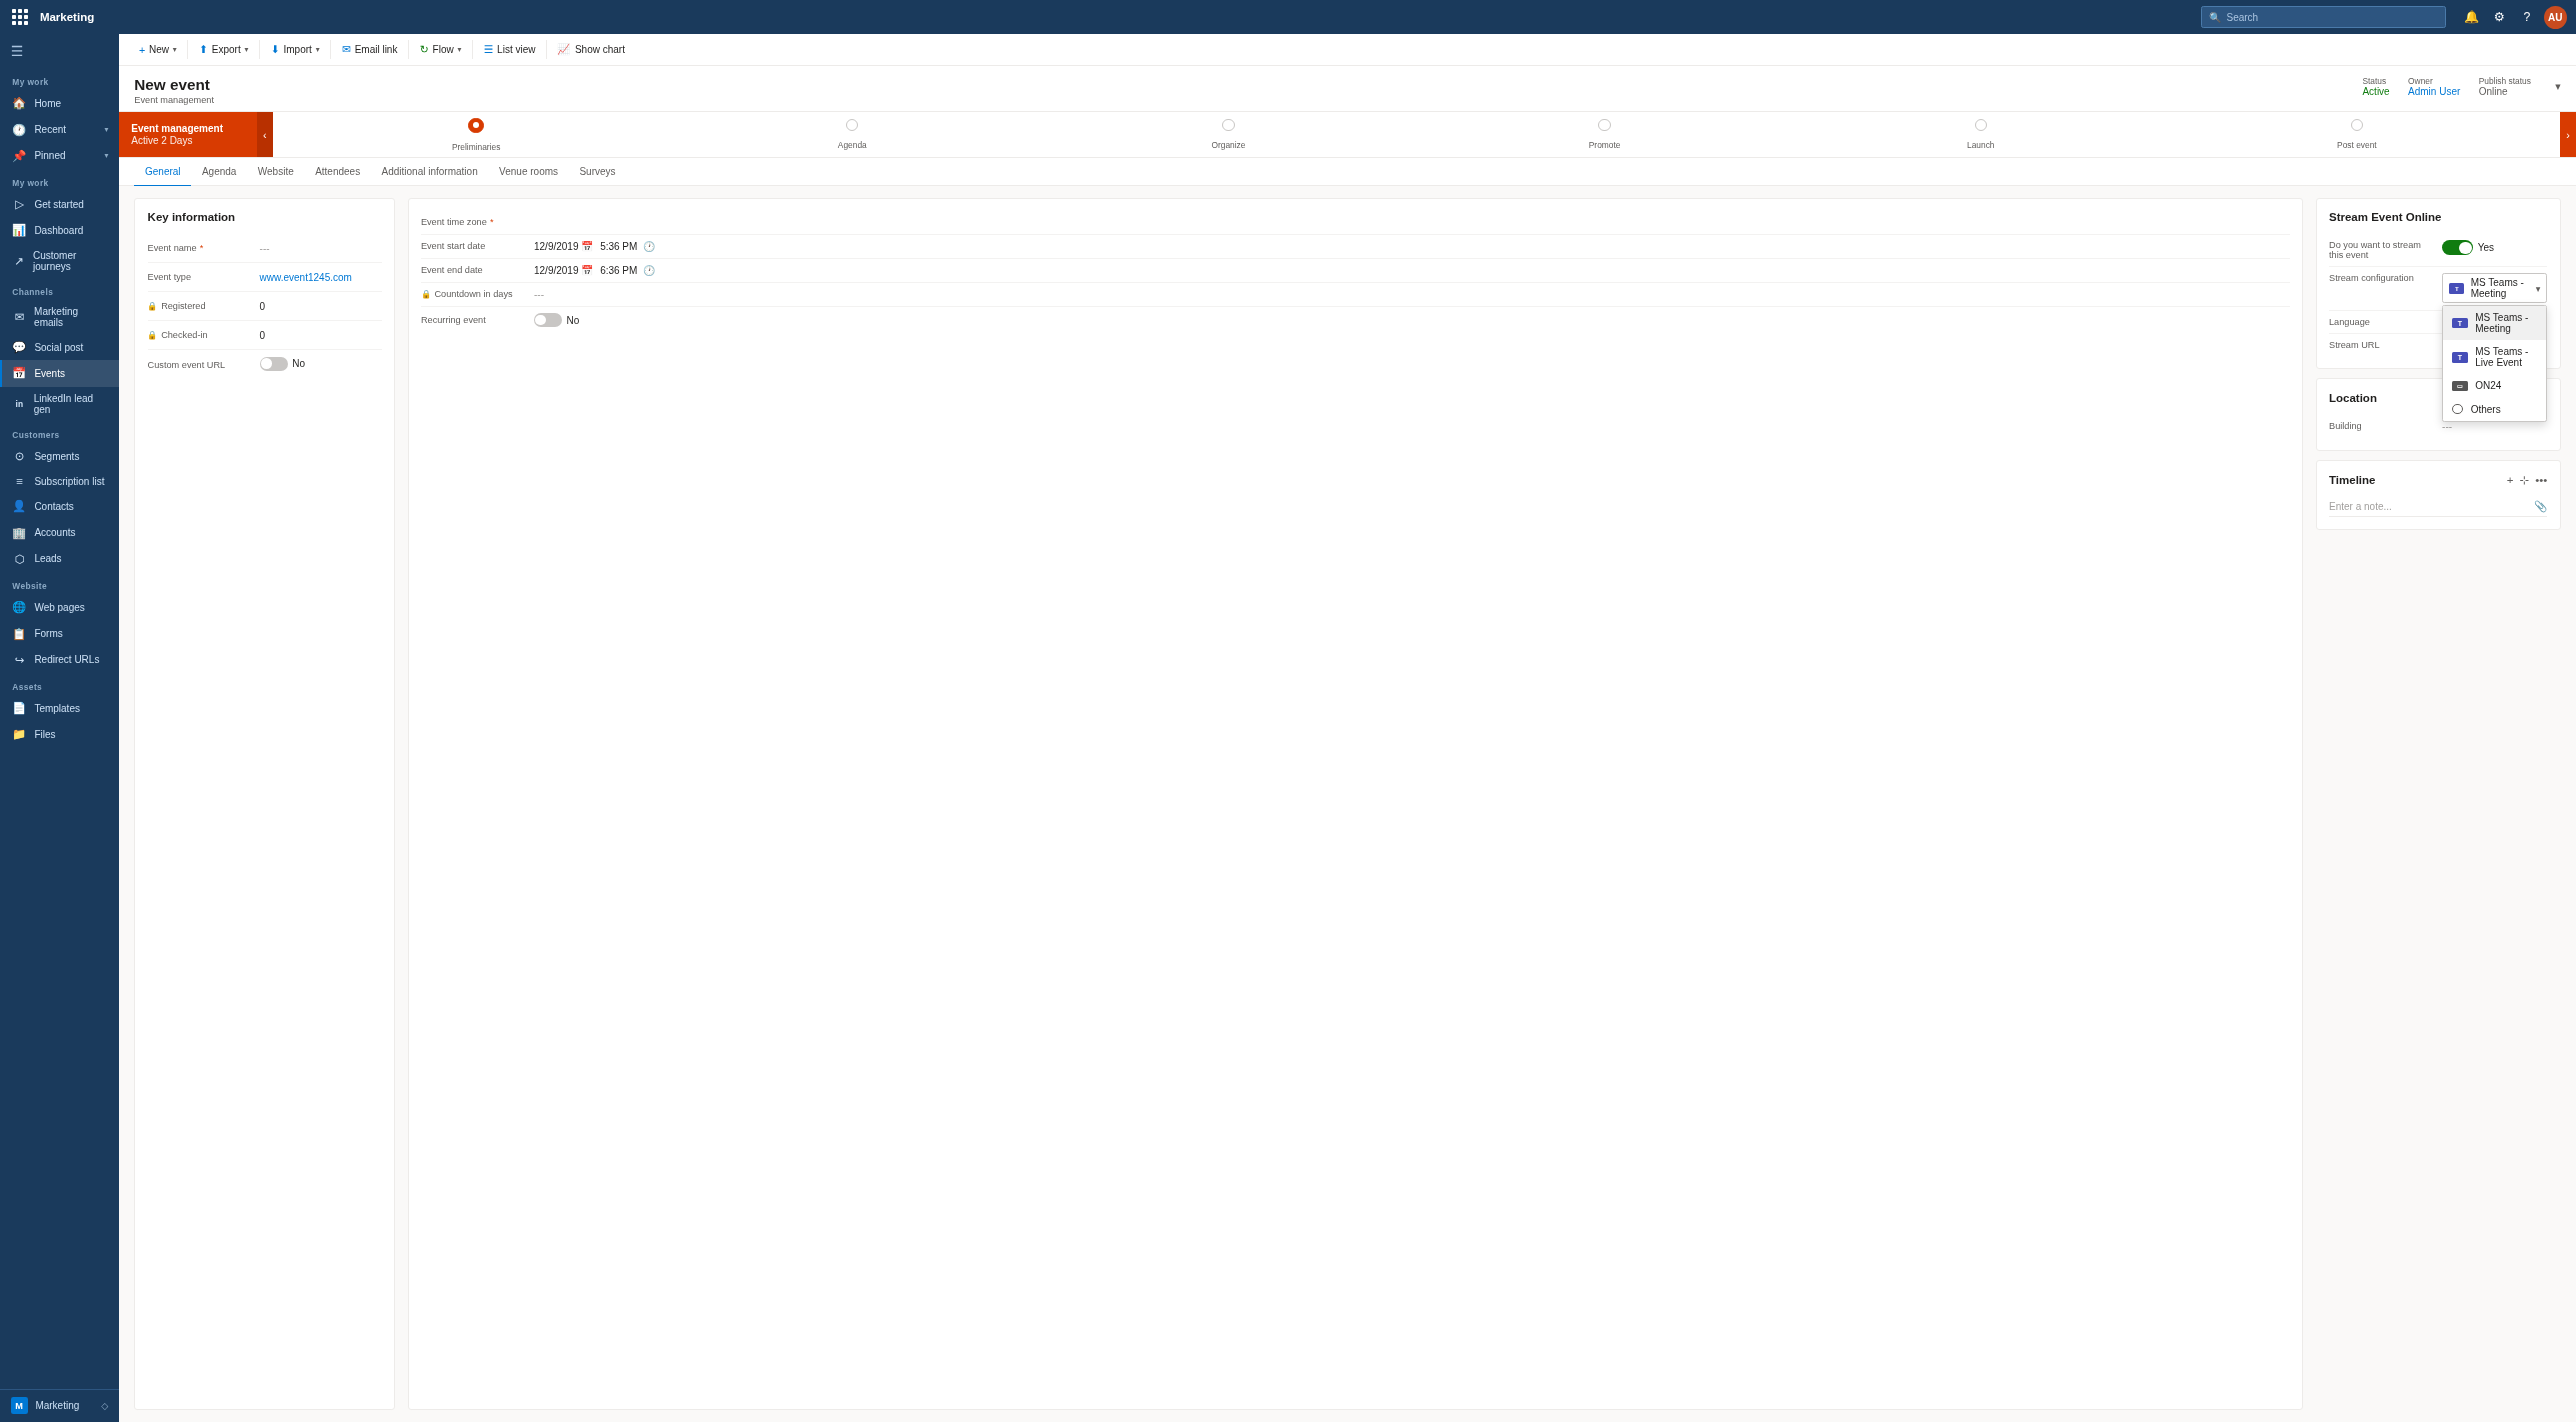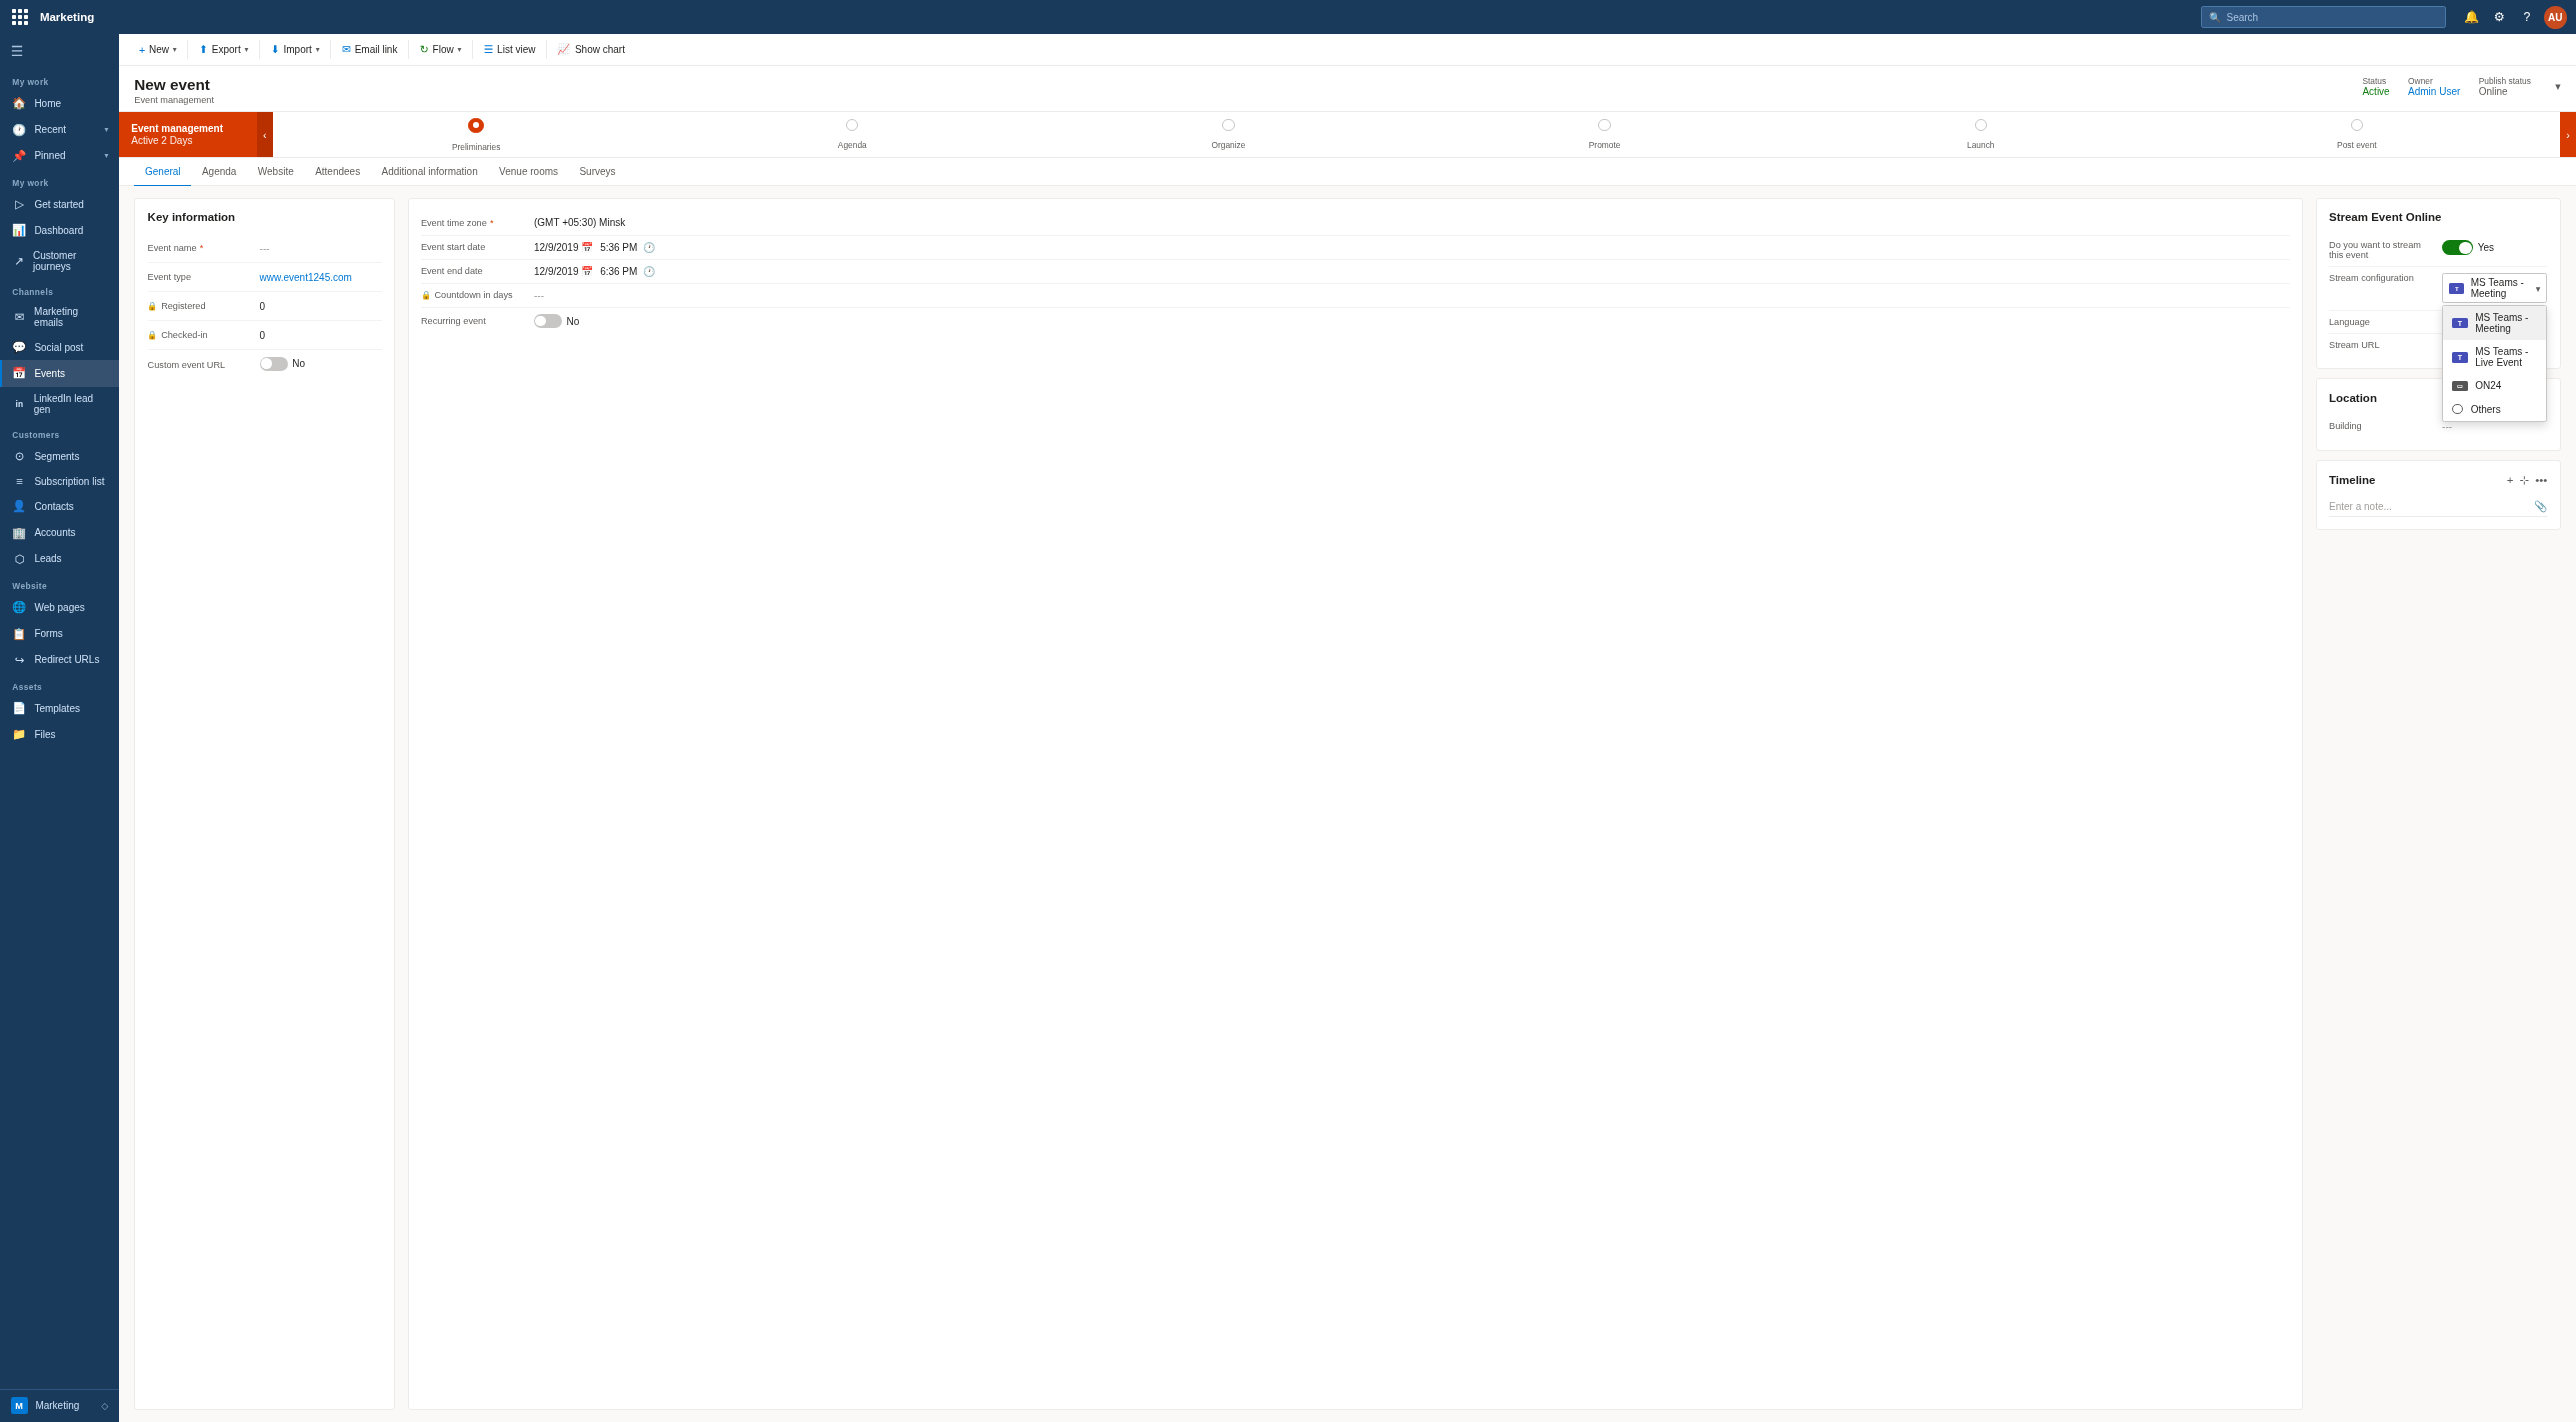--- a/index.html
+++ b/index.html
@@ -443,23 +443,20 @@
           </div>
         </div>
       </div>
 
       <div class="card card-col-mid">
 
         <div class="schedule-field">
           <div class="schedule-label">
             <span>Event time zone</span>
             <span class="field-required">*</span>
-          </div>
-          <div class="schedule-value">
-            <span>(GMT +05:30) Minsk</span>
           </div>
         </div>
 
         <div class="schedule-field">
           <div class="schedule-label">
             <span>Event start date</span>
           </div>
           <div class="schedule-value">
             <div class="date-field">
               <span>12/9/2019</span>

